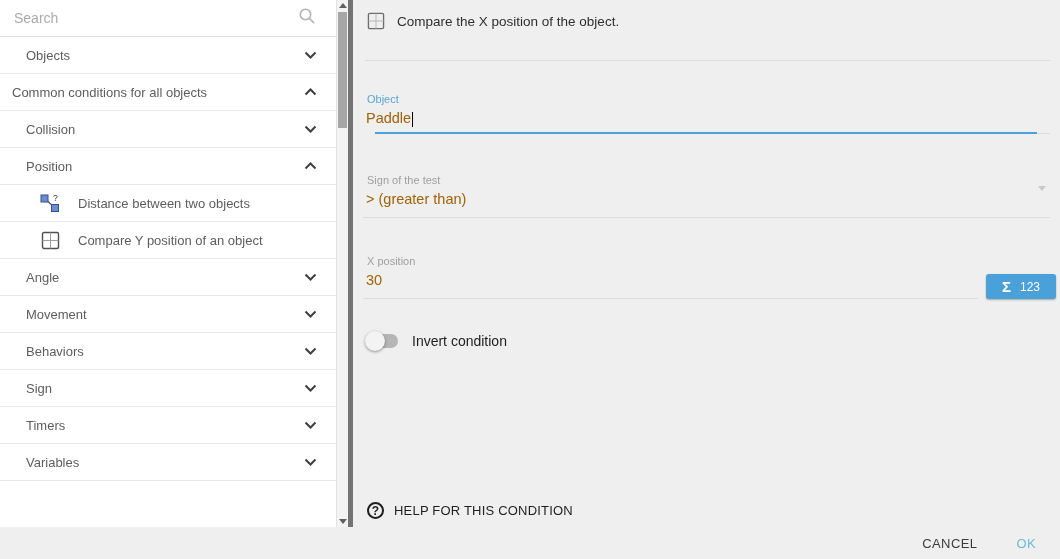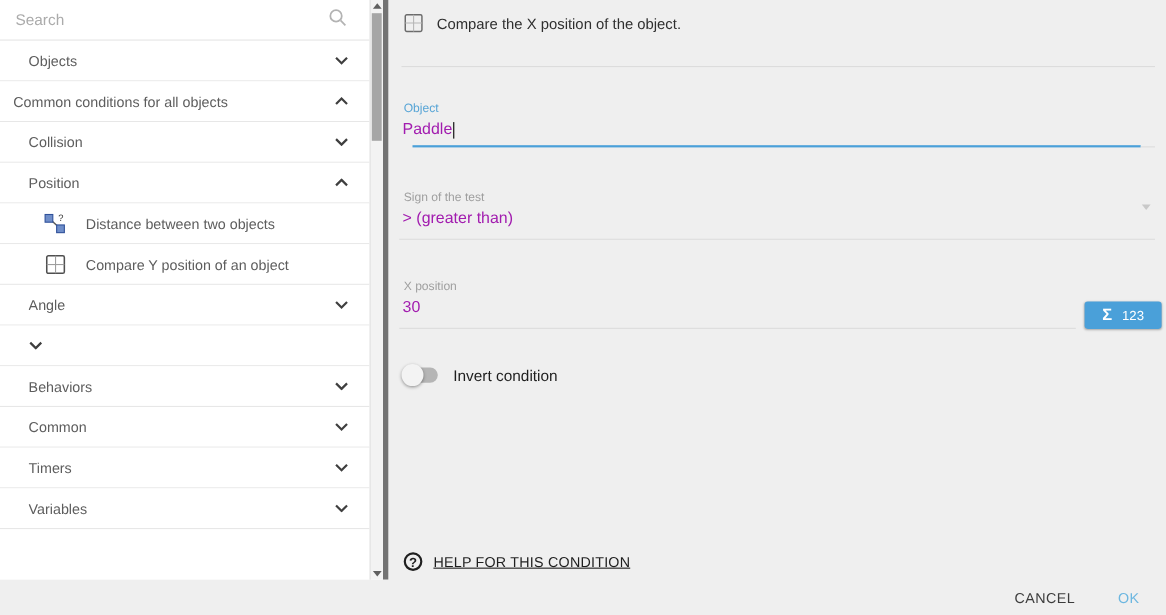--- a/index.html
+++ b/index.html
@@ -55,21 +55,21 @@
     display:flex; flex-direction:column; height:527px;gap:19px;
   }
   .detail-header { display:flex; align-items:center; padding:12px 14px 10px 14px; }
   .detail-header .hicon { flex:none; margin-right:12px; display:flex; }
   .detail-title { font-size:13.5px; color:#2f2f2f; }
   .header-divider { height:1px; background:#dcdcdc; margin:1px 10px 0 12px; }
 
   .field-label { font-size:11px; padding-left:14px; }
   .field-label.blue { color:#58a5d6; }
   .field-label.gray { color:#9f9f9f; }
-  .field-value { font-size:14.5px; color:#a21caf; padding-left:13px; margin-top:4px; height:18px; line-height:18px; }
+  .field-value { font-size:14.5px; color:#a16207; padding-left:13px; margin-top:4px; height:18px; line-height:18px; }
 
   .caret { display:inline-block; width:1px; height:15px; background:#000; vertical-align:middle; margin-left:1px; animation:blink 1.1s steps(1) infinite; }
   @keyframes blink { 50% { opacity:0; } }
 
   .obj-group { margin-top:13px; }
   .obj-underline { display:flex; margin:5px 10px 0 22px; height:2px; }
   .obj-underline .blue { flex:1; background:#4aa0d9; }
   .obj-underline .gray-stub { width:13px; background:#dddddd; height:1px; align-self:flex-end; }
 
   .sign-group { margin-top:21px; }
@@ -102,21 +102,21 @@
 
   .help-row {
     margin-top:auto; display:flex; align-items:center;
     padding:0 0 8px 14px; cursor:pointer;
   }
   .help-circle {
     flex:none; width:17px; height:17px; border:2px solid #1f1f1f; border-radius:50%;
     display:flex; align-items:center; justify-content:center;
     font-size:12px; font-weight:bold; color:#1f1f1f; margin-right:10px;
   }
-  .help-text { font-size:13px; color:#1f1f1f; letter-spacing:0.2px;text-decoration:underline; }
+  .help-text { font-size:13px; color:#1f1f1f; letter-spacing:0.2px; }
 
   
   .action-bar {
     height:32px; flex:none; display:flex; align-items:center; justify-content:flex-end;
     padding-right:24px; background:#efefef;padding-left:20px;
   }
   .btn-flat { background:none; border:none; font-family:inherit; font-size:13px; cursor:pointer; letter-spacing:0.4px; }
   .btn-cancel { color:#3c3c3c; margin-right:39px; }
   .btn-ok { color:#6db7e0; }
 </style>
@@ -202,38 +202,39 @@
         <div class="row lvl-category">
           <span class="label">Angle</span>
           <span class="chev">
             <svg width="13" height="8" viewBox="0 0 13 8">
                 <polyline points="1.5,1.5 6.5,6.5 11.5,1.5" fill="none" stroke="#3f3f3f" stroke-width="2"></polyline>
               </svg>
           </span>
         </div>
 
         <div class="row lvl-category">
+          <span class="label">Movement</span>
           <span class="chev">
             <svg width="13" height="8" viewBox="0 0 13 8">
                 <polyline points="1.5,1.5 6.5,6.5 11.5,1.5" fill="none" stroke="#3f3f3f" stroke-width="2"></polyline>
               </svg>
           </span>
         </div>
 
         <div class="row lvl-category">
           <span class="label">Behaviors</span>
           <span class="chev">
             <svg width="13" height="8" viewBox="0 0 13 8">
                 <polyline points="1.5,1.5 6.5,6.5 11.5,1.5" fill="none" stroke="#3f3f3f" stroke-width="2"></polyline>
               </svg>
           </span>
         </div>
 
         <div class="row lvl-category">
-          <span class="label">Common</span>
+          <span class="label">Sign</span>
           <span class="chev">
             <svg width="13" height="8" viewBox="0 0 13 8">
                 <polyline points="1.5,1.5 6.5,6.5 11.5,1.5" fill="none" stroke="#3f3f3f" stroke-width="2"></polyline>
               </svg>
           </span>
         </div>
 
         <div class="row lvl-category">
           <span class="label">Timers</span>
           <span class="chev">

